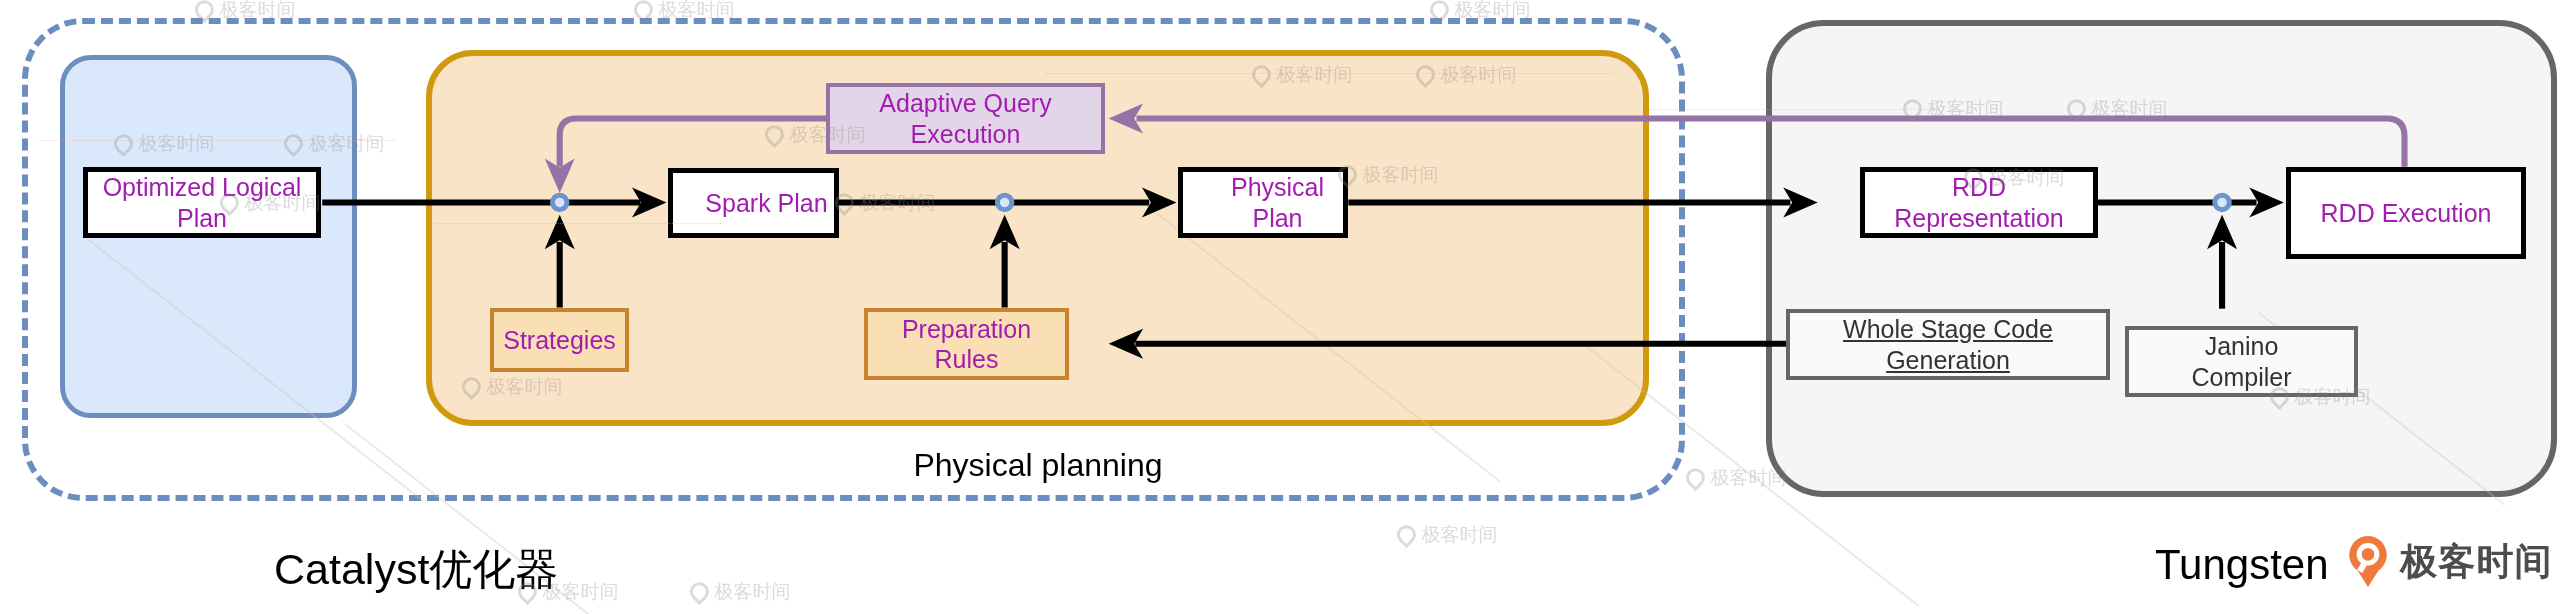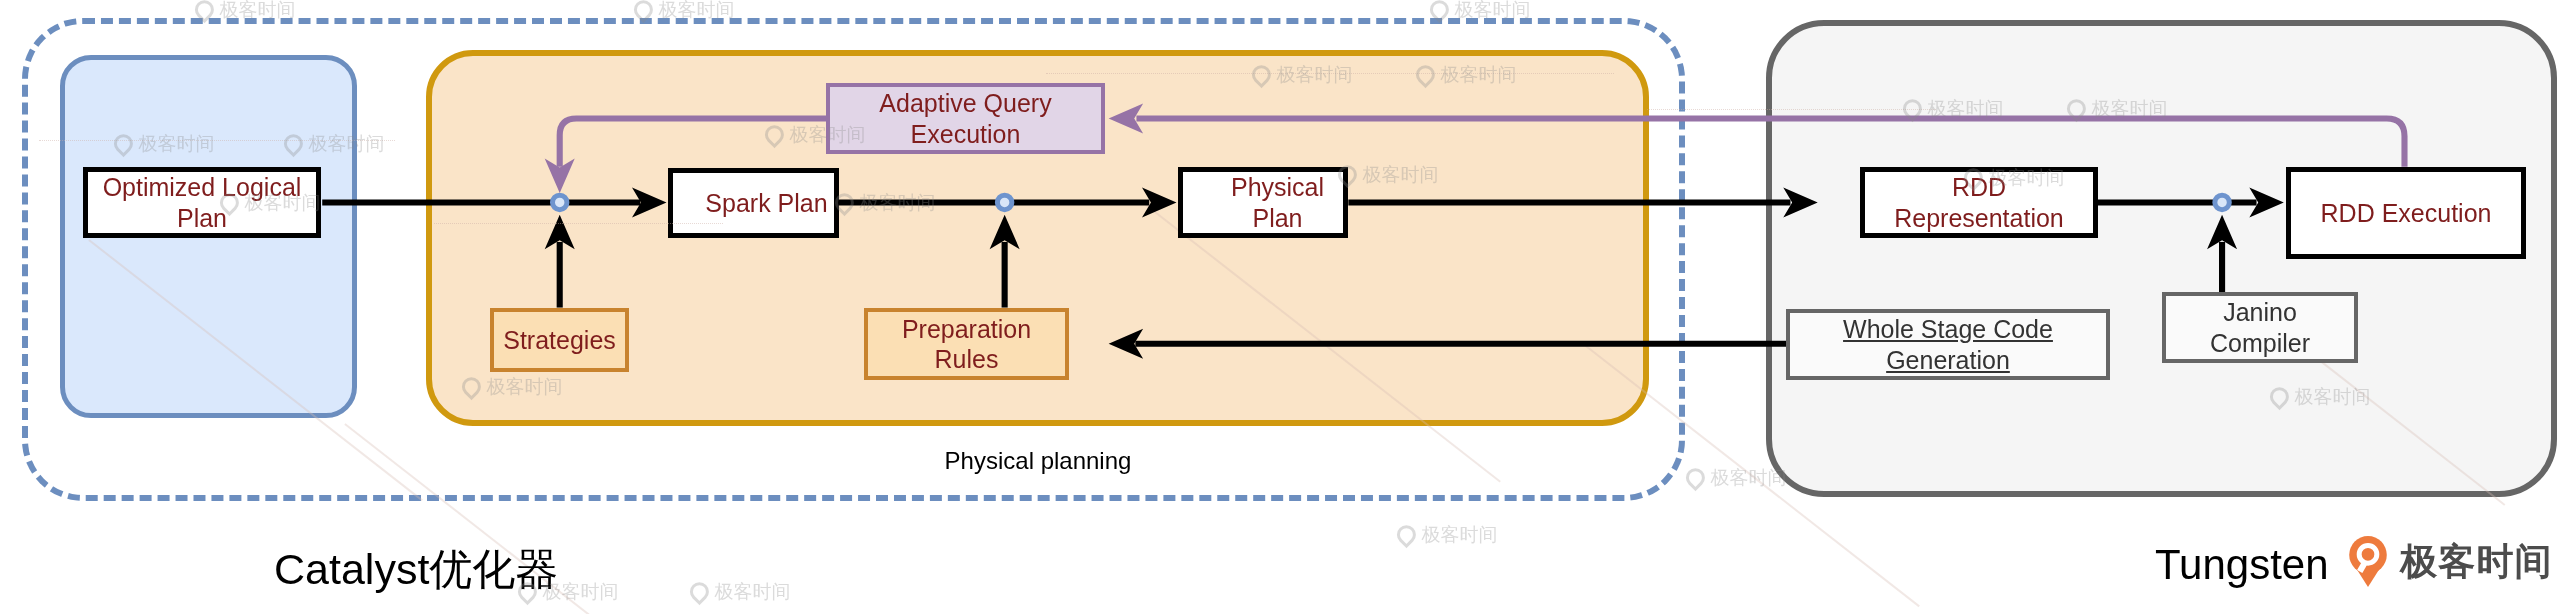--- a/index.html
+++ b/index.html
@@ -25,40 +25,40 @@
   .c-gray{
     left:1766px;top:20px;width:791px;height:477px;
     background:#F5F5F5;border:6.7px solid #666666;border-radius:58px;
   }
   
   .wires{position:absolute;left:0;top:0;z-index:5;}
   
   .node{
     position:absolute;box-sizing:border-box;z-index:10;
     display:flex;align-items:center;justify-content:center;
-    font-size:25px;line-height:1.22;color:#7f1d1d;text-align:center;
+    font-size:25px;line-height:1.22;color:#a21caf;text-align:center;
   }
   .node span{white-space:pre-line;}
   .n-white{background:#ffffff;border:5px solid #000000;}
   .n-accent{background:#FBDFB4;border:4.5px solid #C8832E;}
   .n-purple{background:#E1D5E7;border:4.5px solid #9673A6;}
   .n-gray{background:#FAFAFA;border:4.5px solid #666666;color:#333333;}
   .n-olp{left:83px;top:167px;width:238px;height:71px;}
   .n-aqe{left:826px;top:83px;width:279px;height:71px;}
   .n-spark{left:668px;top:168px;width:171px;height:70px;padding-left:26px;}
   .n-phys{left:1178px;top:167px;width:170px;height:71px;padding-left:29px;}
   .n-strat{left:490px;top:308px;width:139px;height:64px;}
   .n-prep{left:864px;top:308px;width:205px;height:72px;}
   .n-rddrep{left:1860px;top:167px;width:238px;height:71px;}
   .n-rddexec{left:2286px;top:167px;width:240px;height:92px;text-align:center;}
   .n-wscg{left:1786px;top:309px;width:324px;height:71px;text-decoration:underline;}
-  .n-janino{left:2125px;top:292px;width:196px;height:71px;margin-left:37px;}
+  .n-janino{left:2125px;top:326px;width:233px;height:71px;}
   
   .seclabel{position:absolute;z-index:10;color:#000;}
-  .l-physplan{left:779px;top:447px;width:518px;text-align:center;font-size:24px;}
+  .l-physplan{left:779px;top:447px;width:518px;text-align:center;font-size:32px;}
   .l-catalyst{left:274px;top:541px;font-size:43px;}
   .l-tungsten{left:2155px;top:541px;font-size:42px;}
   
   .logo{position:absolute;z-index:12;display:flex;align-items:center;}
   .logo-pin{width:40px;height:53px;}
   .logo-text{font-size:37px;font-weight:bold;color:#4C4C4C;margin-left:12.2px;letter-spacing:1.1px;}
   .logo-wrap{left:2348px;top:535px;}
   
   .wm{
     position:absolute;z-index:20;display:flex;align-items:center;gap:5px;

